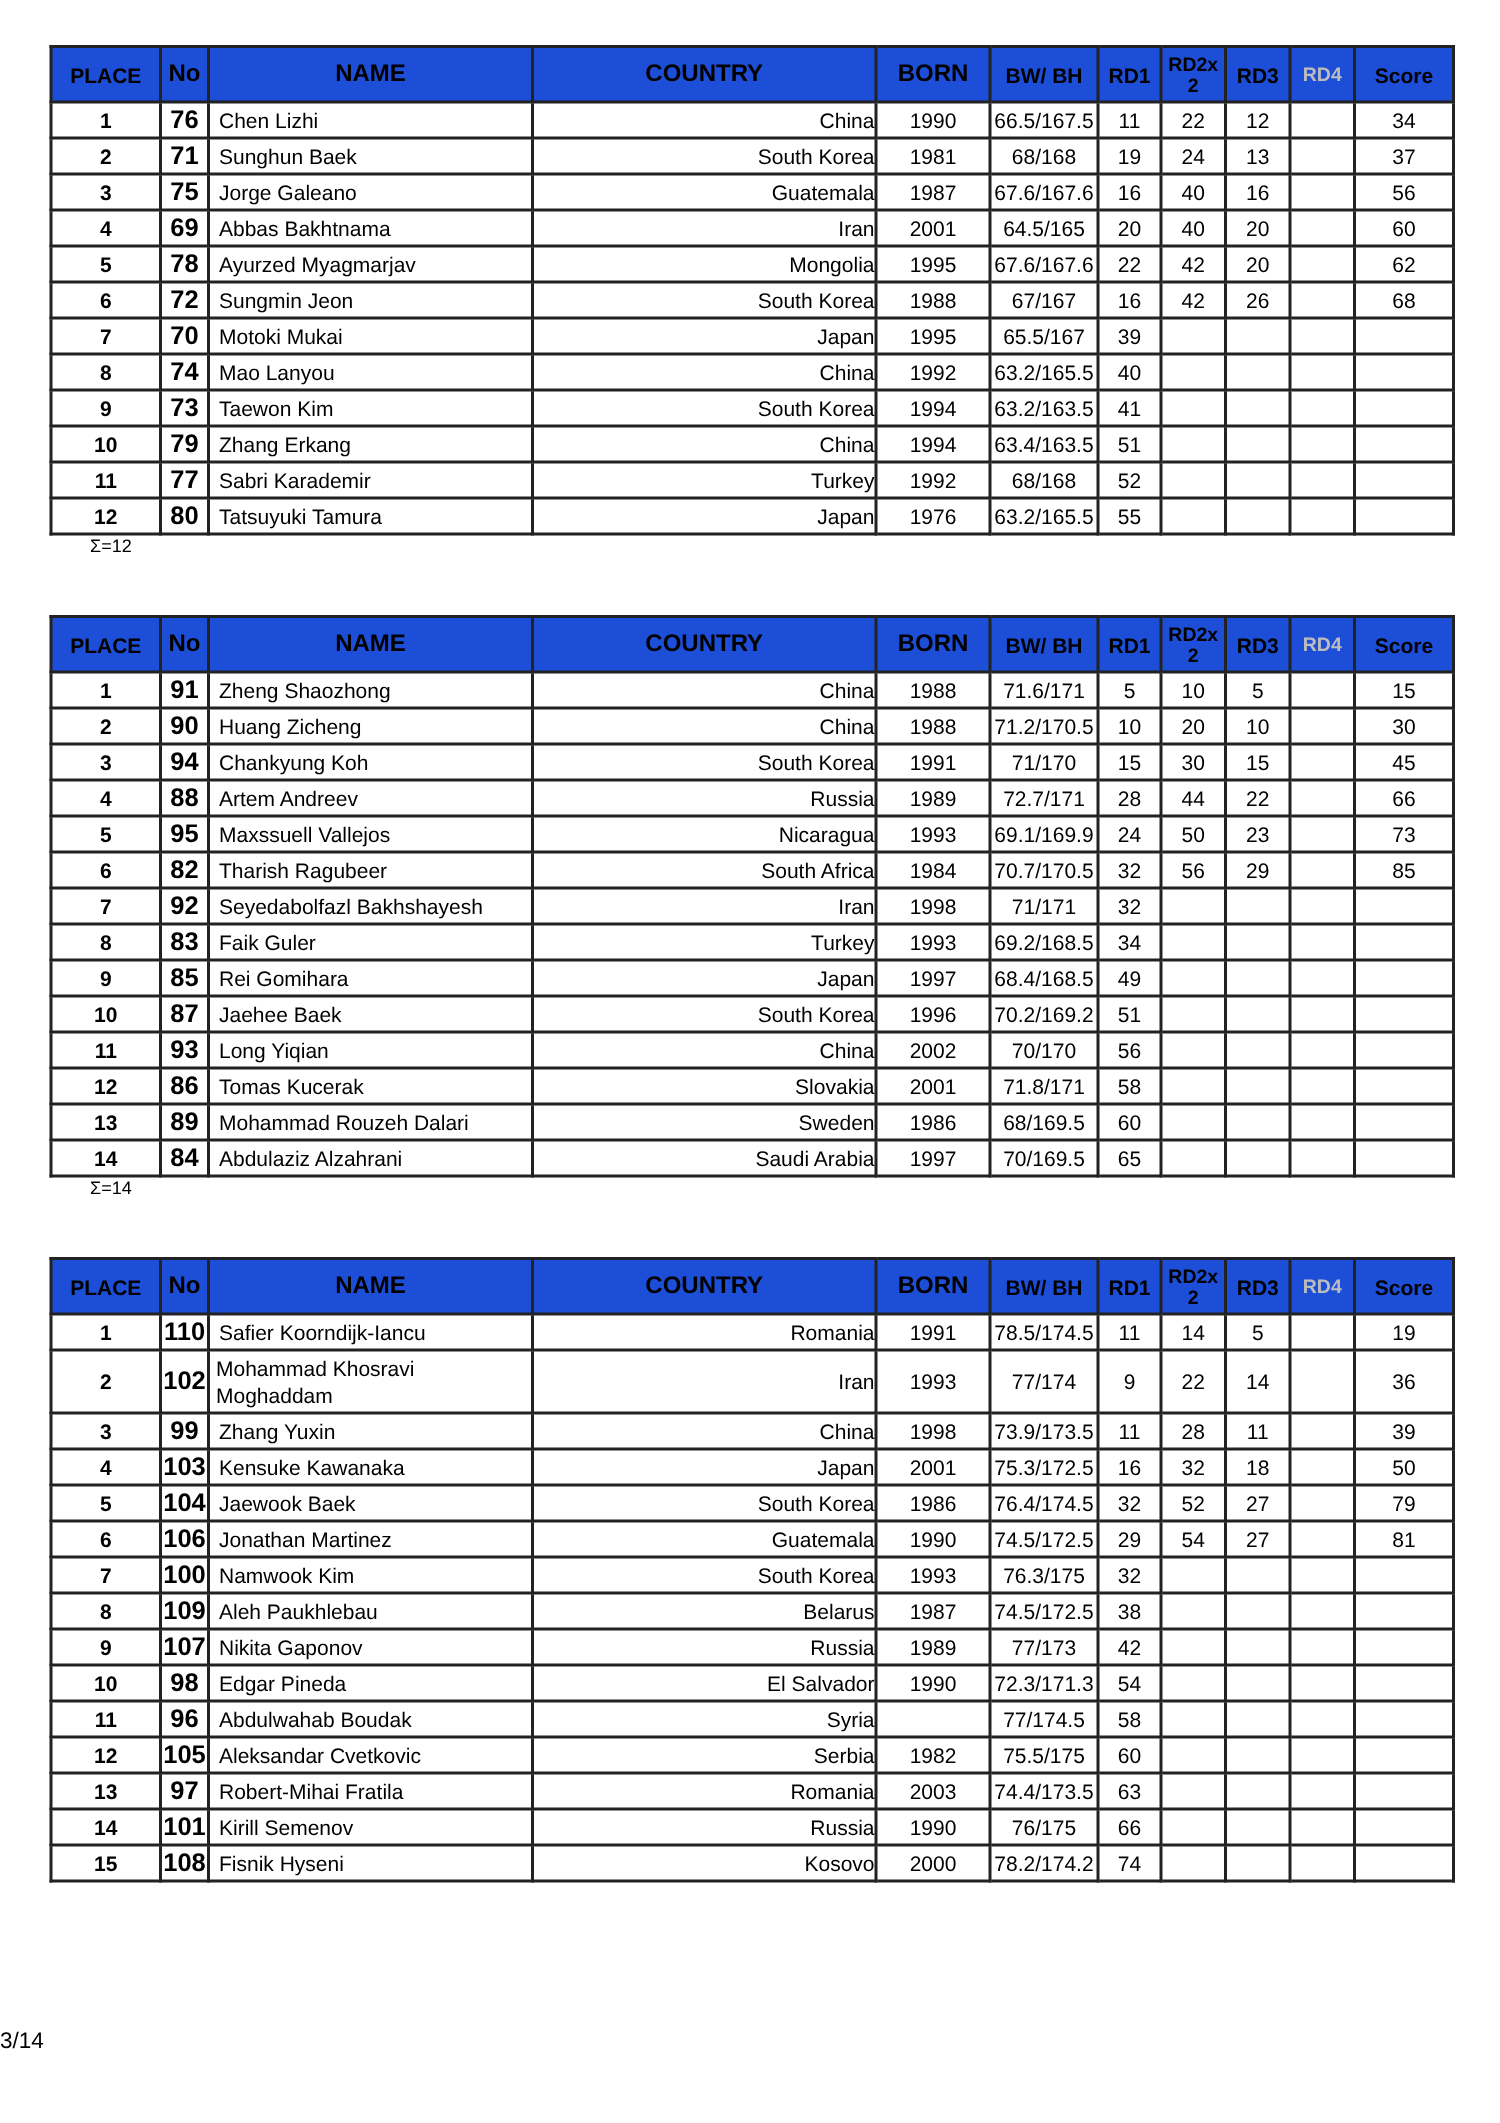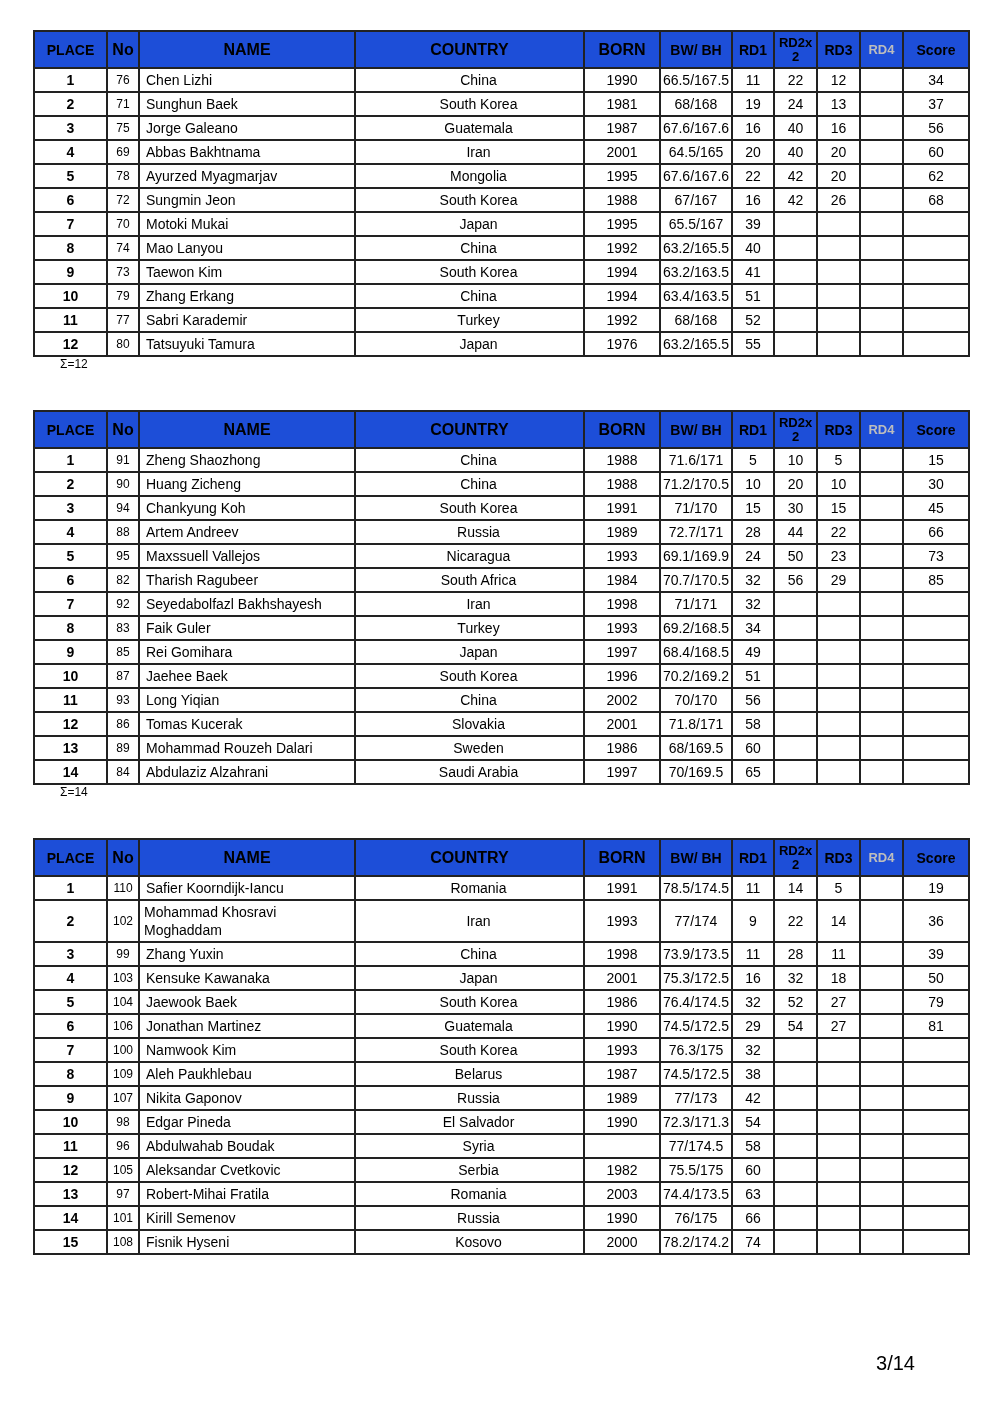--- a/index.html
+++ b/index.html
@@ -8,27 +8,27 @@
   .title { text-align:center; font-weight:bold; font-size:23px; height:32px; line-height:32px; }
   table { border-collapse:collapse; width:935px; table-layout:fixed; }
   th, td { border:2px solid #222; padding:0; font-size:14px; }
   th { background:#1d4ed8; font-weight:bold; height:35px; font-size:16px; line-height:16px; }
   th.small { font-size:14px; }
   th.rd2 { font-size:13px; line-height:14px;margin-left:37px; }
   th.rd4 { color:#bdbdbd; font-size:13px; }
   th.sc { font-size:14px; }
   td { height:22px; line-height:22px; text-align:center; }
   td.place { font-weight:bold; font-size:14px; }
-  td.no { font-size:12px; }
+  td.no { font-size:17px;font-weight:bold; }
   td.name { text-align:left; padding-left:6px; font-size:14px; white-space:nowrap; }
   td.name.wrap { white-space:normal; line-height:18px; padding:1px 0 1px 4px; }
-  td.country { text-align:center; padding-left:18px; }
+  td.country { text-align:right; padding-left:18px; }
   tr.tall td { height:38px; }
   .sum { font-size:12px; padding-left:27px; height:14px; line-height:14px; }
-  .footer { position:absolute; top:1352px; left:0; width:915px; text-align:right; font-size:20px; }
+  .footer { position:absolute; top:1352px; left:0; width:915px; text-align:left; font-size:15px; }
 </style>
 </head>
 <body>
 
 <div id="sections">
     <div class="section" style="top: 30px;">
     <table>
       <colgroup>
         <col style="width:73px">
           <col style="width:32px">

